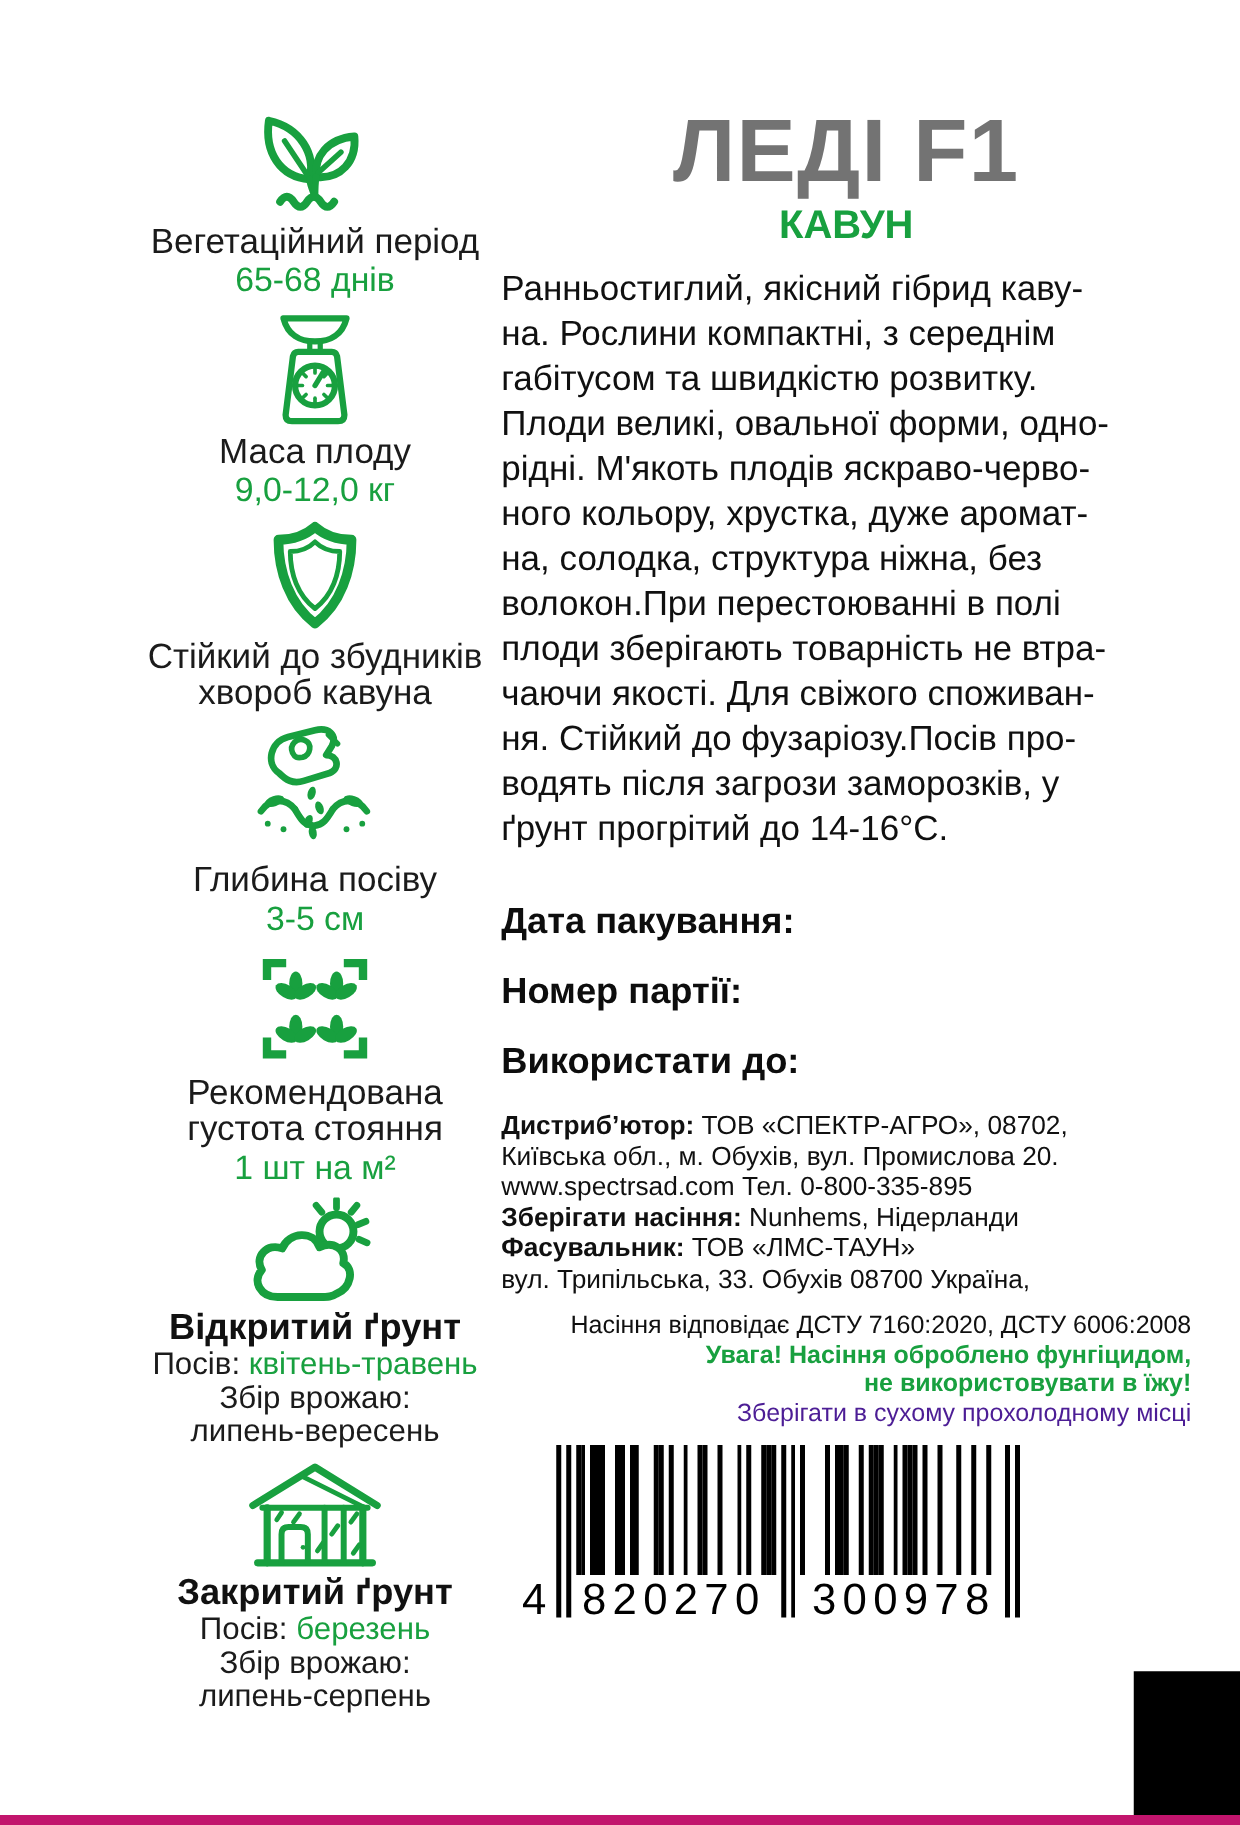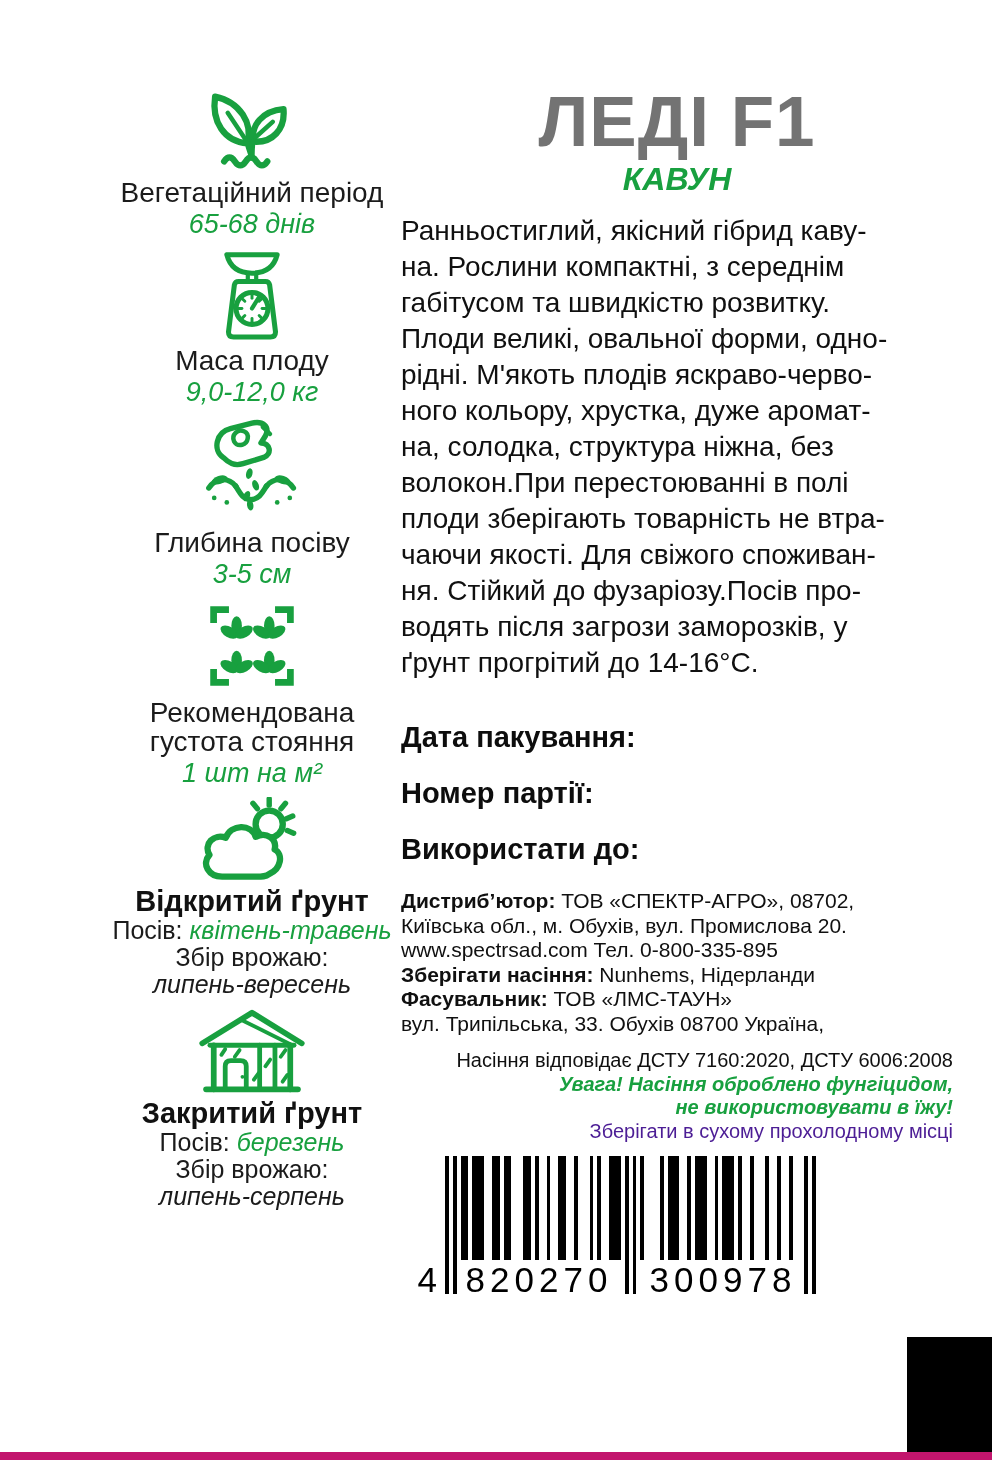--- a/index.html
+++ b/index.html
@@ -1,20 +1,20 @@
 <!DOCTYPE html>
 <html><head>
 <meta charset="utf-8">
 <style>
   html,body{margin:0;padding:0;}
   body{
     width:992px;height:1460px;position:relative;background:#ffffff;
     font-family:"Liberation Sans", sans-serif;color:#141414;overflow:hidden;
   }
-  .green{color:#18a03f;font-style:italic;}
+  .green{color:#18a03f;}
   
   .left-col{
     position:absolute;left:104px;top:84px;width:296px;
     display:flex;flex-direction:column;align-items:center;text-align:center;
   }
   .spec{display:flex;flex-direction:column;align-items:center;margin-bottom:9px;}
   .icon{color:#18a03f;display:block;line-height:0;}
   .spec-label{font-size:28px;line-height:29px;color:#1b1b1b;margin-top:4px;}
   .spec-value{font-size:27px;line-height:30px;margin-top:2px;}
   .spec-title{font-size:29px;line-height:32px;font-weight:bold;color:#111;margin-top:2px;}
@@ -86,20 +86,29 @@
             <path d="M39 83 L41.5 80.5"></path>
             <path d="M34 72 H38"></path>
             <path d="M39 61 L41.5 63.5"></path>
         </g>
       </svg>
     </span>
     <div class="spec-label">Маса плоду</div>
     <div class="spec-value green">9,0-12,0 кг</div>
   </div>
 
+  <div class="spec">
+    <span class="icon">
+      <svg width="86" height="90" viewBox="0 0 100 104" fill="none" stroke="currentColor" stroke-linecap="round" stroke-linejoin="round">
+        <path stroke-width="9" d="M50 6 C59 14 71 18 84 18 C84 47 74 78 50 96 C26 78 16 47 16 18 C29 18 41 14 50 6 Z"></path>
+        <path stroke-width="4.5" d="M50 20 C56 26 65 29 73 29 C73 50 66 70 50 82 C34 70 27 50 27 29 C35 29 44 26 50 20 Z"></path>
+      </svg>
+    </span>
+    <div class="spec-label">Стійкий до збудників хвороб кавуна</div>
+  </div>
 
   <div class="spec">
     <span class="icon">
       <svg width="112" height="108" viewBox="0 0 120 120" fill="none" stroke="currentColor" stroke-width="6" stroke-linecap="round" stroke-linejoin="round">
         <path d="M28 46 C16 38 20 18 36 14 L60 8 C72 5 80 12 75 22 L70 30 C80 30 83 42 73 46 L50 53 C40 56 34 52 28 46 Z"></path>
         <path d="M40 28 C37 21 44 14 51 17 C58 20 56 30 49 32 C44 33 42 32 40 28 Z" stroke-width="5"></path>
         <path d="M72 12 L80 20" stroke-width="5"></path>
         <g fill="currentColor" stroke="none">
           <ellipse cx="57" cy="64" rx="3.5" ry="6" transform="rotate(15 57 64)"></ellipse>
           <ellipse cx="64" cy="77" rx="3.5" ry="6" transform="rotate(-20 64 77)"></ellipse>

